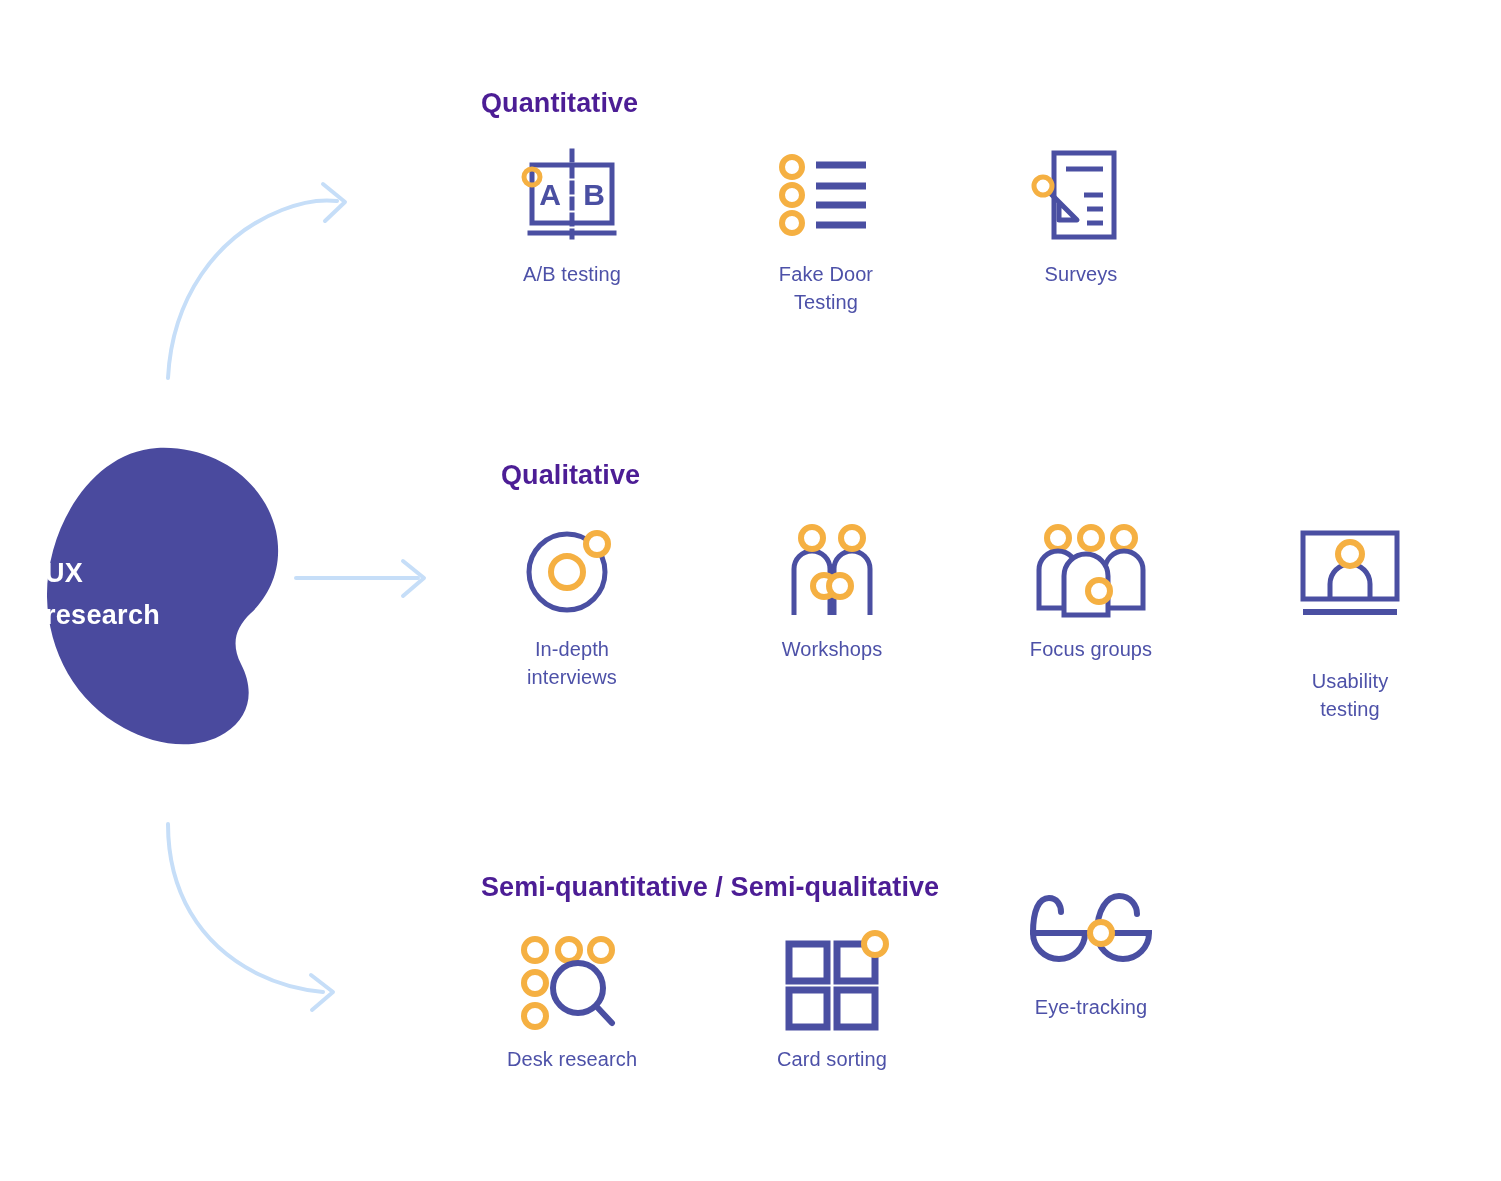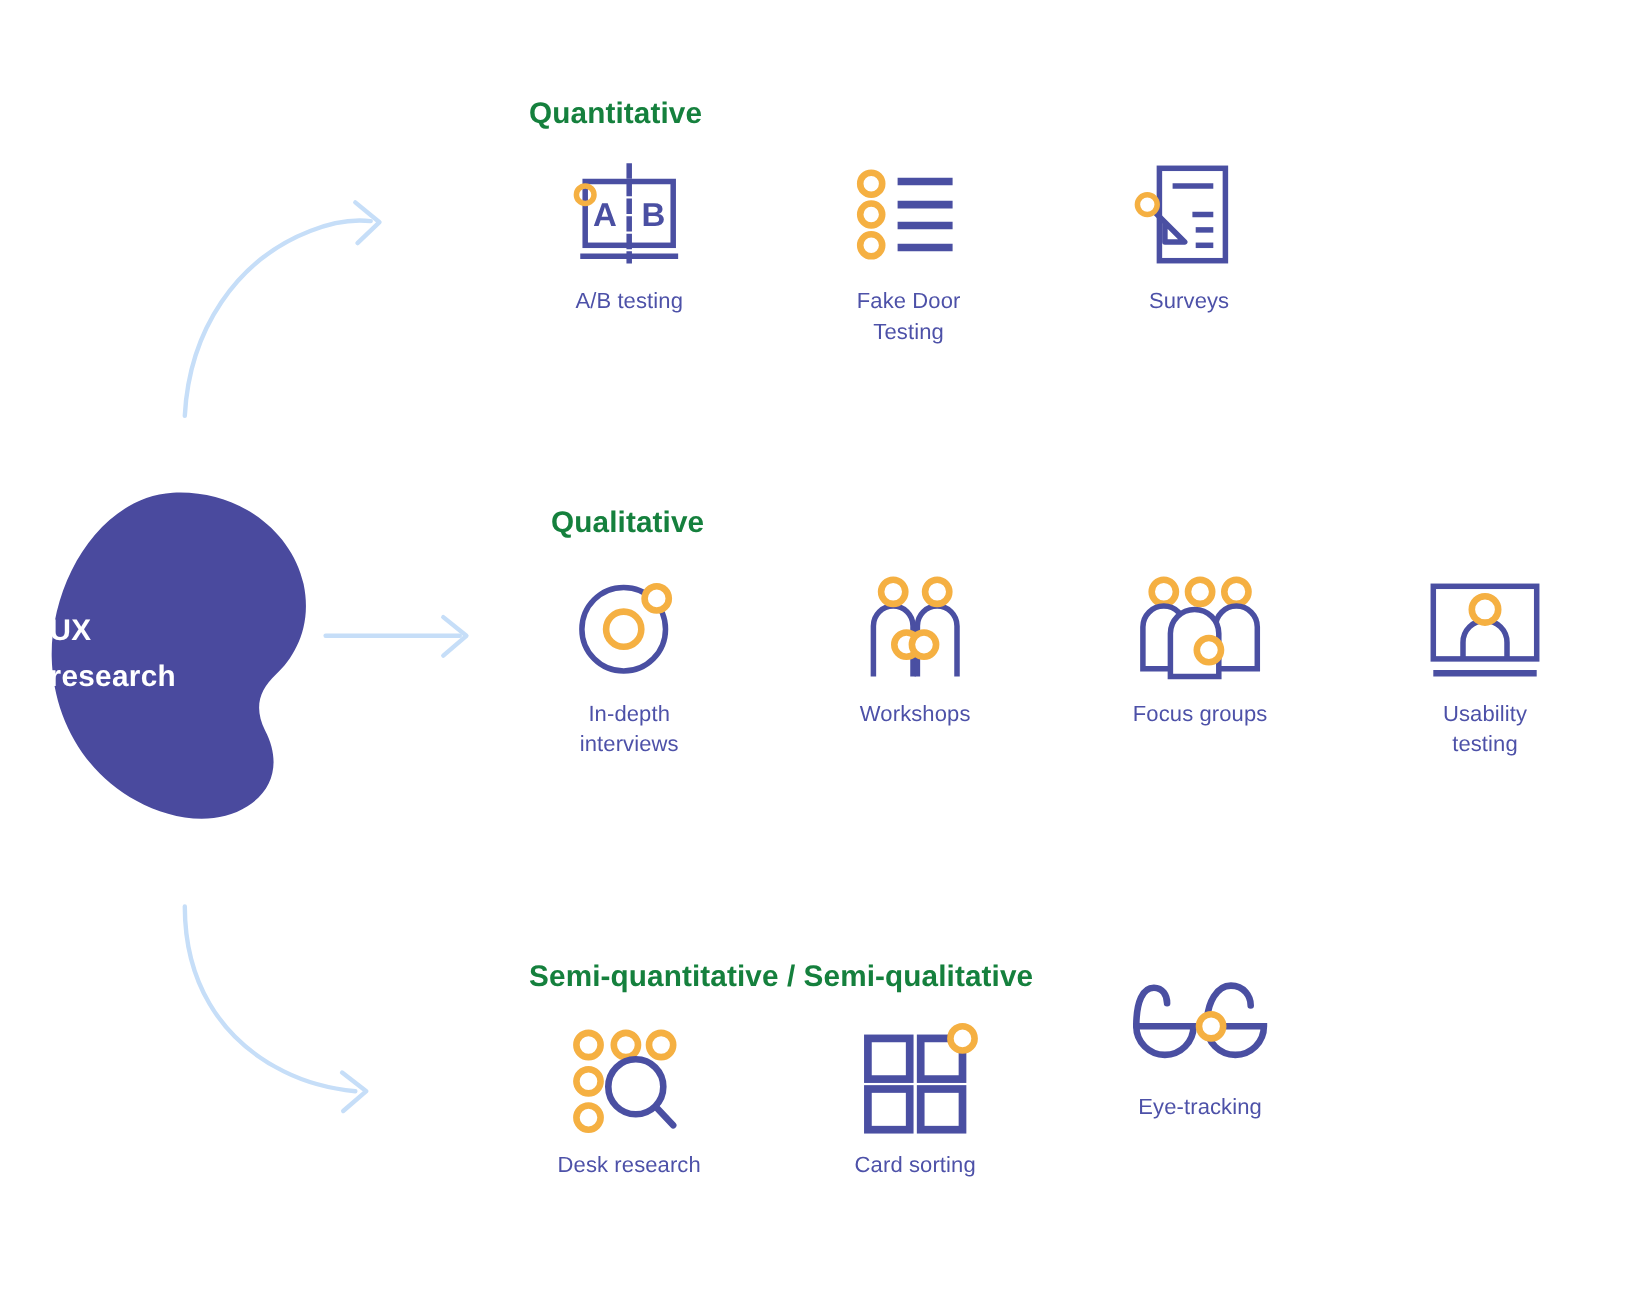--- a/index.html
+++ b/index.html
@@ -44,21 +44,21 @@
     font-weight: 700;
     line-height: 1.55;
     letter-spacing: 0.3px;
     padding-right: 22px;
     box-sizing: border-box;
   }
 
   
   .section-title {
     position: absolute;
-    color: #15803d;
+    color: #4c1d95;
     font-size: 27px;
     font-weight: 700;
     letter-spacing: 0.1px;
     white-space: nowrap;
   }
   #title-quantitative { left: 481px; top: 88px; }
   #title-qualitative  { left: 457px; top: 460px; margin-left: 44px; }
   #title-semi         { left: 481px; top: 872px; }
 
   
@@ -86,21 +86,21 @@
   }
 
   
   #item-ab          { left: 477px; top: 145px; }
   #item-fakedoor    { left: 731px; top: 145px; }
   #item-surveys     { left: 986px; top: 145px; }
   
   #item-interviews  { left: 477px; top: 520px; }
   #item-workshops   { left: 737px; top: 520px; align-items: center; }
   #item-focus       { left: 996px; top: 520px; }
-  #item-usability   { left: 1255px; top: 520px; }
+  #item-usability   { left: 1255px; top: 520px; gap: 32px; }
   
   #item-desk        { left: 477px; top: 930px; }
   #item-cardsort    { left: 737px; top: 930px; }
   #item-eye         { left: 996px; top: 878px; }
   #item-click       { left: 1255px; top: 930px; }
 
   svg { display: block; overflow: visible; }
 </style>
 </head>
 <body>

